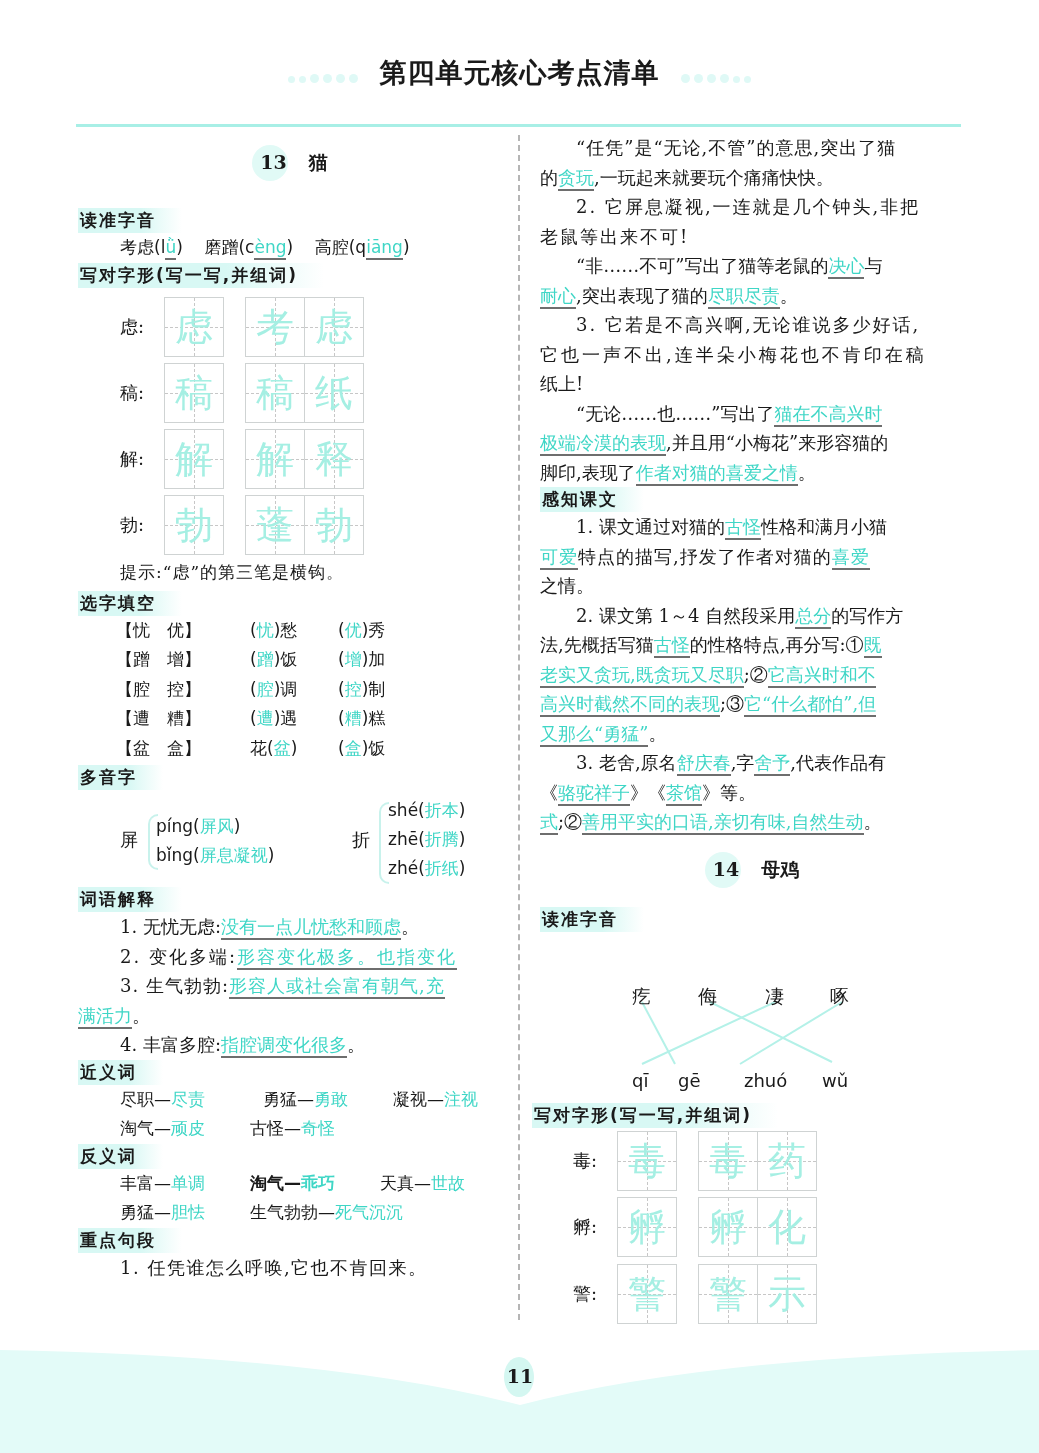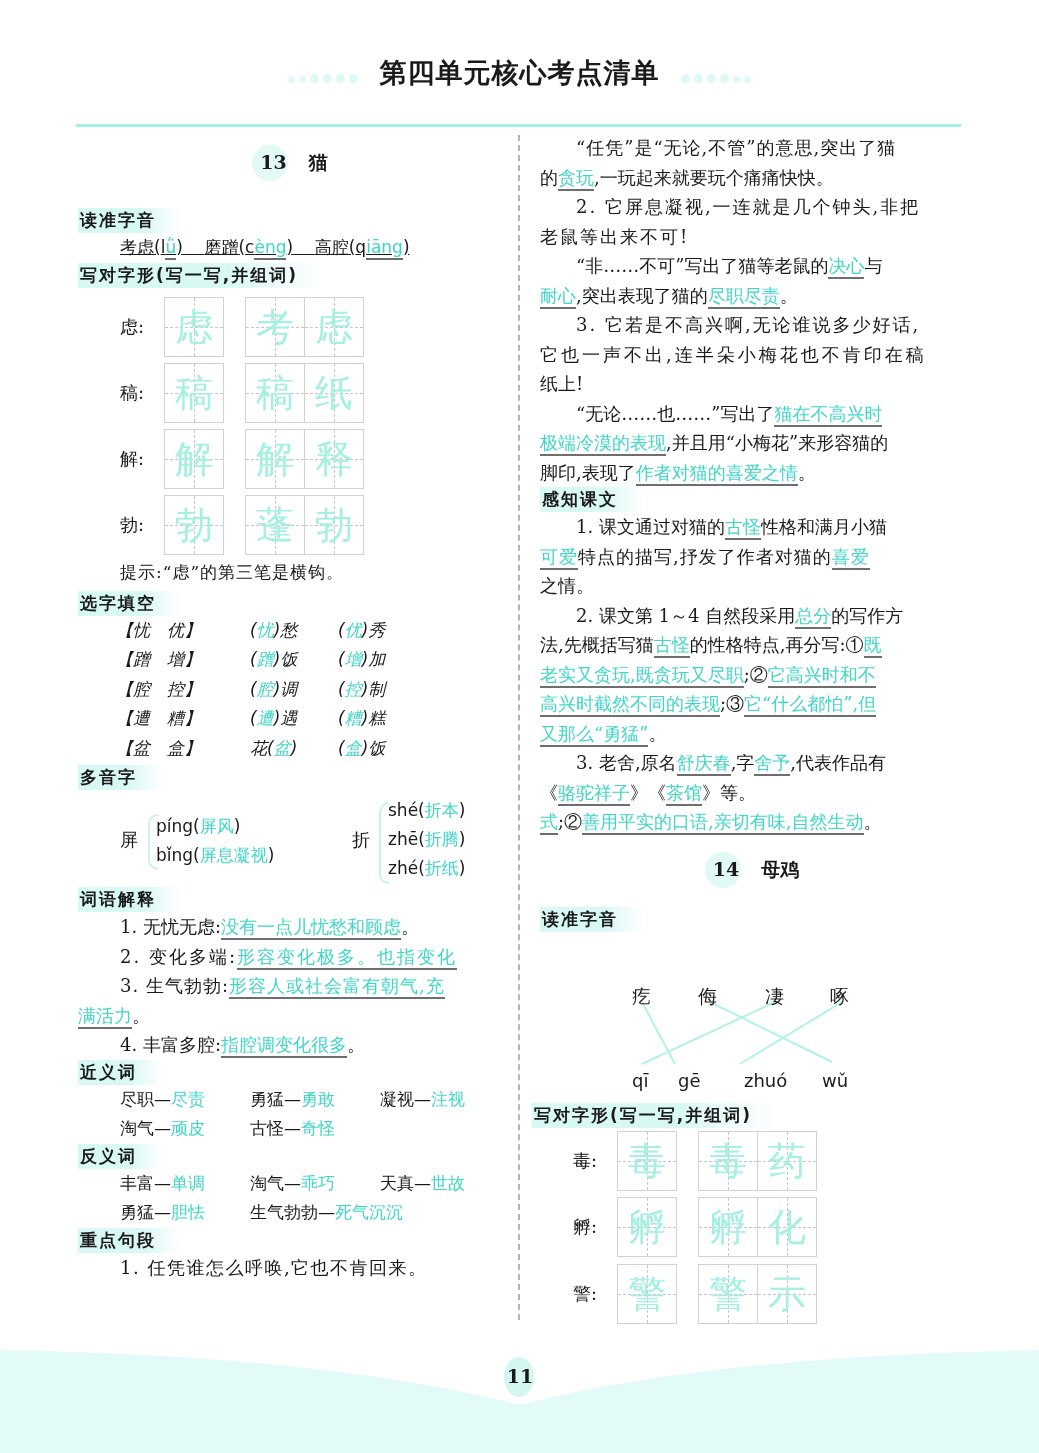--- a/index.html
+++ b/index.html
@@ -51,21 +51,21 @@
 </div>
 <div class="abs top-rule"></div>
 <div class="abs col-divider"></div>
 
 <div class="col" style="left:78px; top:150px; width:432px;">
   <div class="lesson-title" style="height:50px;">
     <span class="num">13</span><span>猫</span>
   </div>
 
   <div class="sec-head" style="margin-top:8px;">读准字音</div>
-  <div class="line ind sans" style="padding-left:42px; font-size:17px;text-decoration:underline;">
+  <div class="line ind sans" style="padding-left:42px; font-size:17px;">
     <span><span>考虑</span><span>(</span><span>l</span><span class="ul">ǜ</span><span>)</span></span>
     &nbsp;&nbsp;
     <span><span>磨蹭</span><span>(</span><span>c</span><span class="ul">èng</span><span>)</span></span>
     &nbsp;&nbsp;
     <span><span>高腔</span><span>(</span><span>q</span><span class="ul">iāng</span><span>)</span></span>
   </div>
   <div class="sec-head">写对字形(写一写,并组词)</div>
 </div>
 
 <div class="wrow" style="left:120px; top:297px; width:250px;">
@@ -114,21 +114,21 @@
     </div>
   <div class="cell" style="left:184px; top:0;">
       <span class="ch">勃</span>
     </div>
 </div>
 
 <div class="col" style="left:78px; top:558px; width:432px;">
   <div class="line" style="padding-left:42px; font-size:17px; letter-spacing:1px;">提示:“虑”的第三笔是横钩。</div>
 
   <div class="sec-head" style="margin-top:3px;">选字填空</div>
-  <div style="padding-left:38px;font-style:italic;">
+  <div style="padding-left:38px;">
     <div class="line sans" style="font-size:17px;"><span style="display:inline-block;width:134px;">【忧　优】</span><span style="display:inline-block;width:88px;"><span>(</span><span class="ans">忧</span><span>)愁</span></span><span>(</span><span class="ans">优</span><span>)秀</span></div>
     <div class="line sans" style="font-size:17px;"><span style="display:inline-block;width:134px;">【蹭　增】</span><span style="display:inline-block;width:88px;"><span>(</span><span class="ans">蹭</span><span>)饭</span></span><span>(</span><span class="ans">增</span><span>)加</span></div>
     <div class="line sans" style="font-size:17px;"><span style="display:inline-block;width:134px;">【腔　控】</span><span style="display:inline-block;width:88px;"><span>(</span><span class="ans">腔</span><span>)调</span></span><span>(</span><span class="ans">控</span><span>)制</span></div>
     <div class="line sans" style="font-size:17px;"><span style="display:inline-block;width:134px;">【遭　糟】</span><span style="display:inline-block;width:88px;"><span>(</span><span class="ans">遭</span><span>)遇</span></span><span>(</span><span class="ans">糟</span><span>)糕</span></div>
     <div class="line sans" style="font-size:17px;"><span style="display:inline-block;width:134px;">【盆　盒】</span><span style="display:inline-block;width:88px;"><span>花(</span><span class="ans">盆</span><span>)</span></span><span>(</span><span class="ans">盒</span><span>)饭</span></div>
   </div>
 
   <div class="sec-head" style="margin-top:2px;">多音字</div>
 </div>
 
@@ -151,29 +151,29 @@
 <div class="col" style="left:78px; top:887px; width:432px;">
   <div class="sec-head">词语解释</div>
   <div class="line" style="padding-left:42px;"><span>1. 无忧无虑:</span><span class="ul">没有一点儿忧愁和顾虑</span><span>。</span></div>
   <div class="line" style="padding-left:42px; letter-spacing:2px;"><span>2. 变化多端:</span><span class="ul">形容变化极多。也指变化</span></div>
   <div class="line" style="padding-left:42px; letter-spacing:1px;"><span>3. 生气勃勃:</span><span class="ul">形容人或社会富有朝气,充</span></div>
   <div class="line"><span class="ul">满活力</span><span>。</span></div>
   <div class="line" style="padding-left:42px;"><span>4. 丰富多腔:</span><span class="ul">指腔调变化很多</span><span>。</span></div>
 
   <div class="sec-head">近义词</div>
   <div class="line sans" style="padding-left:42px; font-size:17px;">
-    <span style="display:inline-block;width:130px;"><span>尽职—</span><span class="ans">尽责</span></span><span style="display:inline-block;width:130px;"><span>勇猛—</span><span class="ans">勇敢</span></span><span><span>凝视—</span><span class="ans">注视</span></span>
+    <span style="display:inline-block;width:130px;"><span>尽职—</span><span class="ans">尽责</span></span><span style="display:inline-block;width:130px;margin-left:13px;"><span>勇猛—</span><span class="ans">勇敢</span></span><span><span>凝视—</span><span class="ans">注视</span></span>
   </div>
   <div class="line sans" style="padding-left:42px; font-size:17px;">
     <span style="display:inline-block;width:130px;"><span>淘气—</span><span class="ans">顽皮</span></span><span><span>古怪—</span><span class="ans">奇怪</span></span>
   </div>
 
   <div class="sec-head">反义词</div>
   <div class="line sans" style="padding-left:42px; font-size:17px;">
-    <span style="display:inline-block;width:130px;"><span>丰富—</span><span class="ans">单调</span></span><span style="display:inline-block;width:130px;"><span>淘气—</span><span class="ans">乖巧</span></span><span><span>天真—</span><span class="ans">世故</span></span>
+    <span style="display:inline-block;width:130px;"><span>丰富—</span><span class="ans">单调</span></span><span style="display:inline-block;width:130px;font-weight:bold;"><span>淘气—</span><span class="ans">乖巧</span></span><span><span>天真—</span><span class="ans">世故</span></span>
   </div>
   <div class="line sans" style="padding-left:42px; font-size:17px;">
     <span style="display:inline-block;width:130px;"><span>勇猛—</span><span class="ans">胆怯</span></span><span><span>生气勃勃—</span><span class="ans">死气沉沉</span></span>
   </div>
 
   <div class="sec-head">重点句段</div>
   <div class="line" style="padding-left:42px; letter-spacing:1.5px;">1. 任凭谁怎么呼唤,它也不肯回来。</div>
 </div>
 
 <div class="col" style="left:540px; top:133px; width:432px;">

